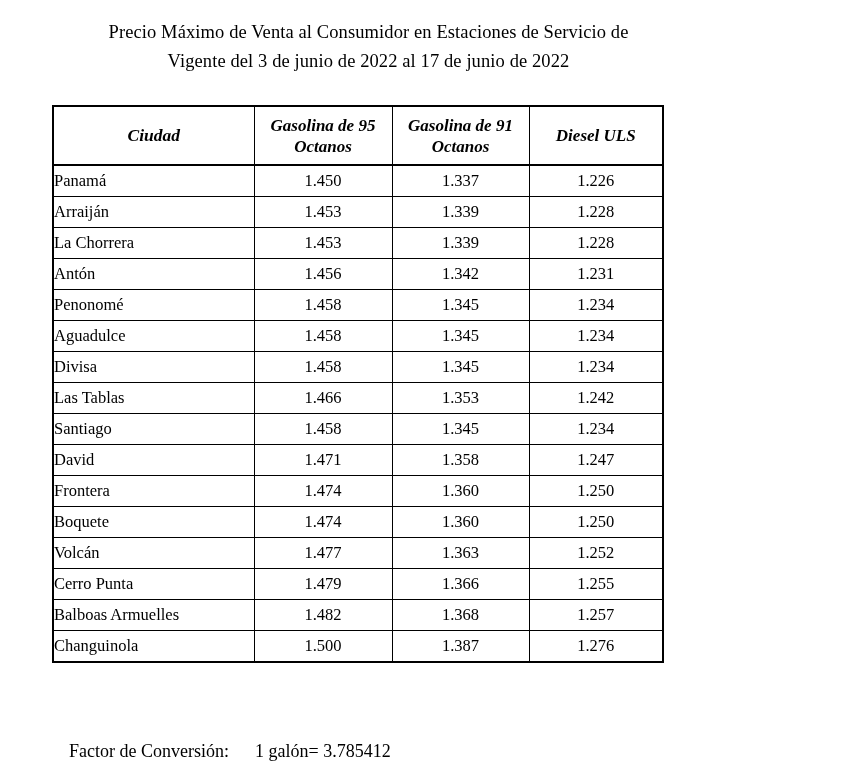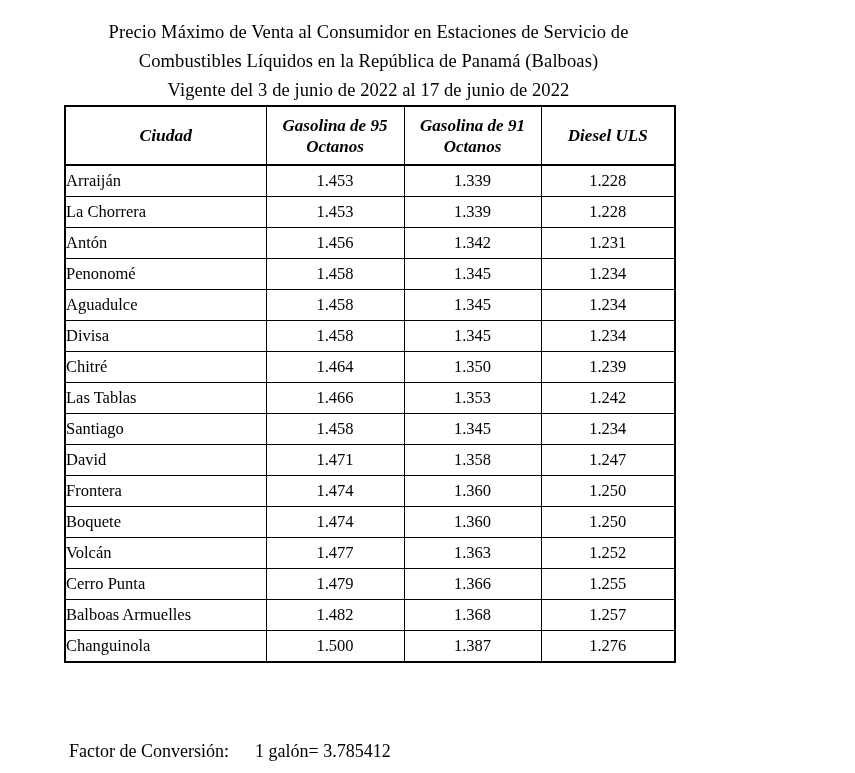--- a/index.html
+++ b/index.html
@@ -33,21 +33,21 @@
     font-size: 18.5px;
     line-height: 29px;
     font-weight: normal;
     letter-spacing: 0.1px;
     white-space: nowrap;
   }
 
   
   .table-wrap {
     position: absolute;
-    left: 64px;
+    left: 52px;
     top: 105px;
     width: 610px;
   }
   table.price-table {
     border-collapse: collapse;
     table-layout: fixed;
     width: 610px;
     background: #ffffff;
   }
   table.price-table col.c-city   { width: 201px; }
@@ -128,21 +128,20 @@
     margin-left: 26px;
   }
 </style>
 </head>
 <body>
 
 <div id="page">
 
   <div class="title-block">
     <div class="title-line">Precio Máximo de Venta al Consumidor en Estaciones de Servicio de</div>
-    <div class="title-line">Combustibles Líquidos en la República de Panamá (Balboas)</div>
     <div class="title-line">Vigente del 3 de junio de 2022 al 17 de junio de 2022</div>
   </div>
 
   <div class="table-wrap">
     <table class="price-table">
       <colgroup>
         <col class="c-city">
           <col class="c-g95">
           <col class="c-g91">
           <col class="c-diesel">
@@ -150,20 +149,26 @@
       <thead>
         <tr class="head-main">
           <th class="th-city">Ciudad</th>
           <th>Gasolina de 95 Octanos</th>
           <th>Gasolina de 91 Octanos</th>
           <th>Diesel ULS</th>
         </tr>
       </thead>
       <tbody id="table-body">
           <tr class="data-row">
+            <td class="cell-city">Panamá</td>
+            <td class="cell-num">1.450</td>
+            <td class="cell-num">1.337</td>
+            <td class="cell-num">1.226</td>
+          </tr>
+          <tr class="data-row">
             <td class="cell-city">Arraiján</td>
             <td class="cell-num">1.453</td>
             <td class="cell-num">1.339</td>
             <td class="cell-num">1.228</td>
           </tr>
           <tr class="data-row">
             <td class="cell-city">La Chorrera</td>
             <td class="cell-num">1.453</td>
             <td class="cell-num">1.339</td>
             <td class="cell-num">1.228</td>
@@ -186,26 +191,20 @@
             <td class="cell-num">1.345</td>
             <td class="cell-num">1.234</td>
           </tr>
           <tr class="data-row">
             <td class="cell-city">Divisa</td>
             <td class="cell-num">1.458</td>
             <td class="cell-num">1.345</td>
             <td class="cell-num">1.234</td>
           </tr>
           <tr class="data-row">
-            <td class="cell-city">Chitré</td>
-            <td class="cell-num">1.464</td>
-            <td class="cell-num">1.350</td>
-            <td class="cell-num">1.239</td>
-          </tr>
-          <tr class="data-row">
             <td class="cell-city">Las Tablas</td>
             <td class="cell-num">1.466</td>
             <td class="cell-num">1.353</td>
             <td class="cell-num">1.242</td>
           </tr>
           <tr class="data-row">
             <td class="cell-city">Santiago</td>
             <td class="cell-num">1.458</td>
             <td class="cell-num">1.345</td>
             <td class="cell-num">1.234</td>

